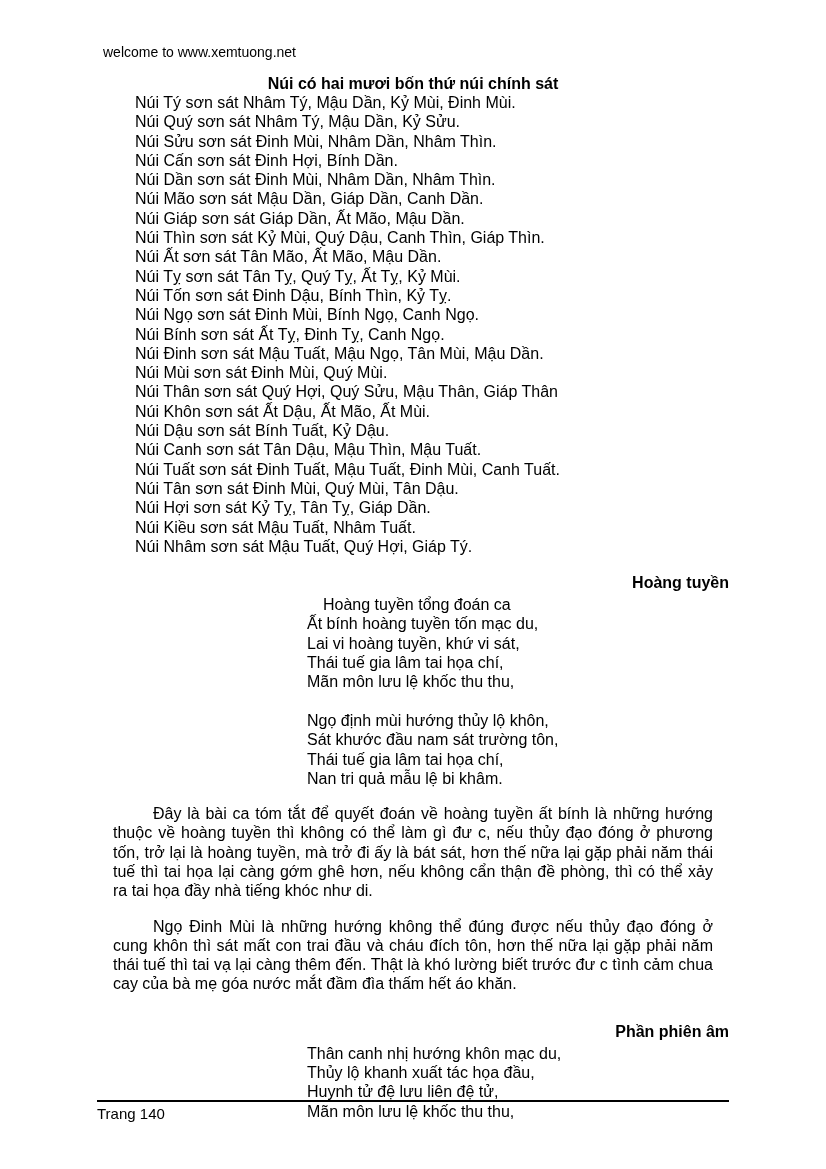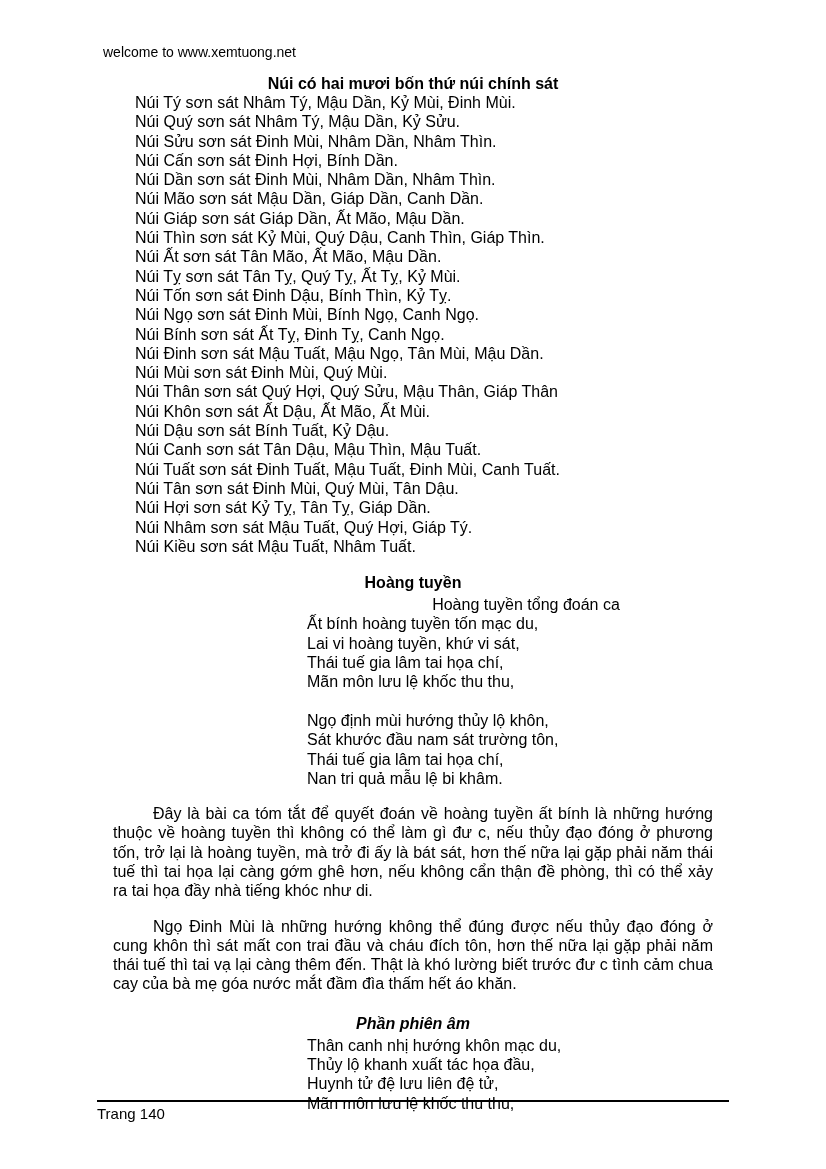--- a/index.html
+++ b/index.html
@@ -36,51 +36,49 @@
   }
   .mountain-list {
     padding-left: 38px;
     font-size: 16px;
     line-height: 19.3px;
   }
   .mountain-list > div {
     white-space: nowrap;
   }
   .section-title {
-    text-align: center;
+    text-align: right;
     font-weight: bold;
     font-size: 16px;
     line-height: 19px;
     margin: 17px 0 3px 0;
   }
   .stanza {
     padding-left: 210px;
     font-size: 16px;
     line-height: 19.3px;
   }
   .stanza > div {
     white-space: nowrap;
   }
   .stanza.first-line-indent > div:first-child {
     margin-left: 16px;
-    text-align: center;
   }
   .stanza-gap {
     height: 19.3px;
   }
   .body-paragraph {
     font-size: 16px;
     line-height: 19.3px;
     text-align: justify;
     text-indent: 40px;
     margin: 16px;
   }
   .phonetic-title {
-    margin-top: 20px;
-    font-style: italic;
+    margin-top: 28px;
   }
   .footer {
     position: absolute;
     left: 97px;
     width: 632px;
     top: 1100px;
     border-top: 2px solid #000000;
   }
   .page-number {
     text-align: left;
@@ -114,22 +112,22 @@
       <div>Núi Bính sơn sát Ất Tỵ, Đinh Tỵ, Canh Ngọ.</div>
       <div>Núi Đinh sơn sát Mậu Tuất, Mậu Ngọ, Tân Mùi, Mậu Dần.</div>
       <div>Núi Mùi sơn sát Đinh Mùi, Quý Mùi.</div>
       <div>Núi Thân sơn sát Quý Hợi, Quý Sửu, Mậu Thân, Giáp Thân</div>
       <div>Núi Khôn sơn sát Ất Dậu, Ất Mão, Ất Mùi.</div>
       <div>Núi Dậu sơn sát Bính Tuất, Kỷ Dậu.</div>
       <div>Núi Canh sơn sát Tân Dậu, Mậu Thìn, Mậu Tuất.</div>
       <div>Núi Tuất sơn sát Đinh Tuất, Mậu Tuất, Đinh Mùi, Canh Tuất.</div>
       <div>Núi Tân sơn sát Đinh Mùi, Quý Mùi, Tân Dậu.</div>
       <div>Núi Hợi sơn sát Kỷ Tỵ, Tân Tỵ, Giáp Dần.</div>
+      <div>Núi Kiều sơn sát Mậu Tuất, Nhâm Tuất.</div>
       <div>Núi Nhâm sơn sát Mậu Tuất, Quý Hợi, Giáp Tý.</div>
-      <div>Núi Kiều sơn sát Mậu Tuất, Nhâm Tuất.</div>
     </div>
 
   <div class="section-title">Hoàng tuyền</div>
 
   <div class="stanza first-line-indent">
       <div>Hoàng tuyền tổng đoán ca</div>
       <div>Ất bính hoàng tuyền tốn mạc du,</div>
       <div>Lai vi hoàng tuyền, khứ vi sát,</div>
       <div>Thái tuế gia lâm tai họa chí,</div>
       <div>Mãn môn lưu lệ khốc thu thu,</div>

